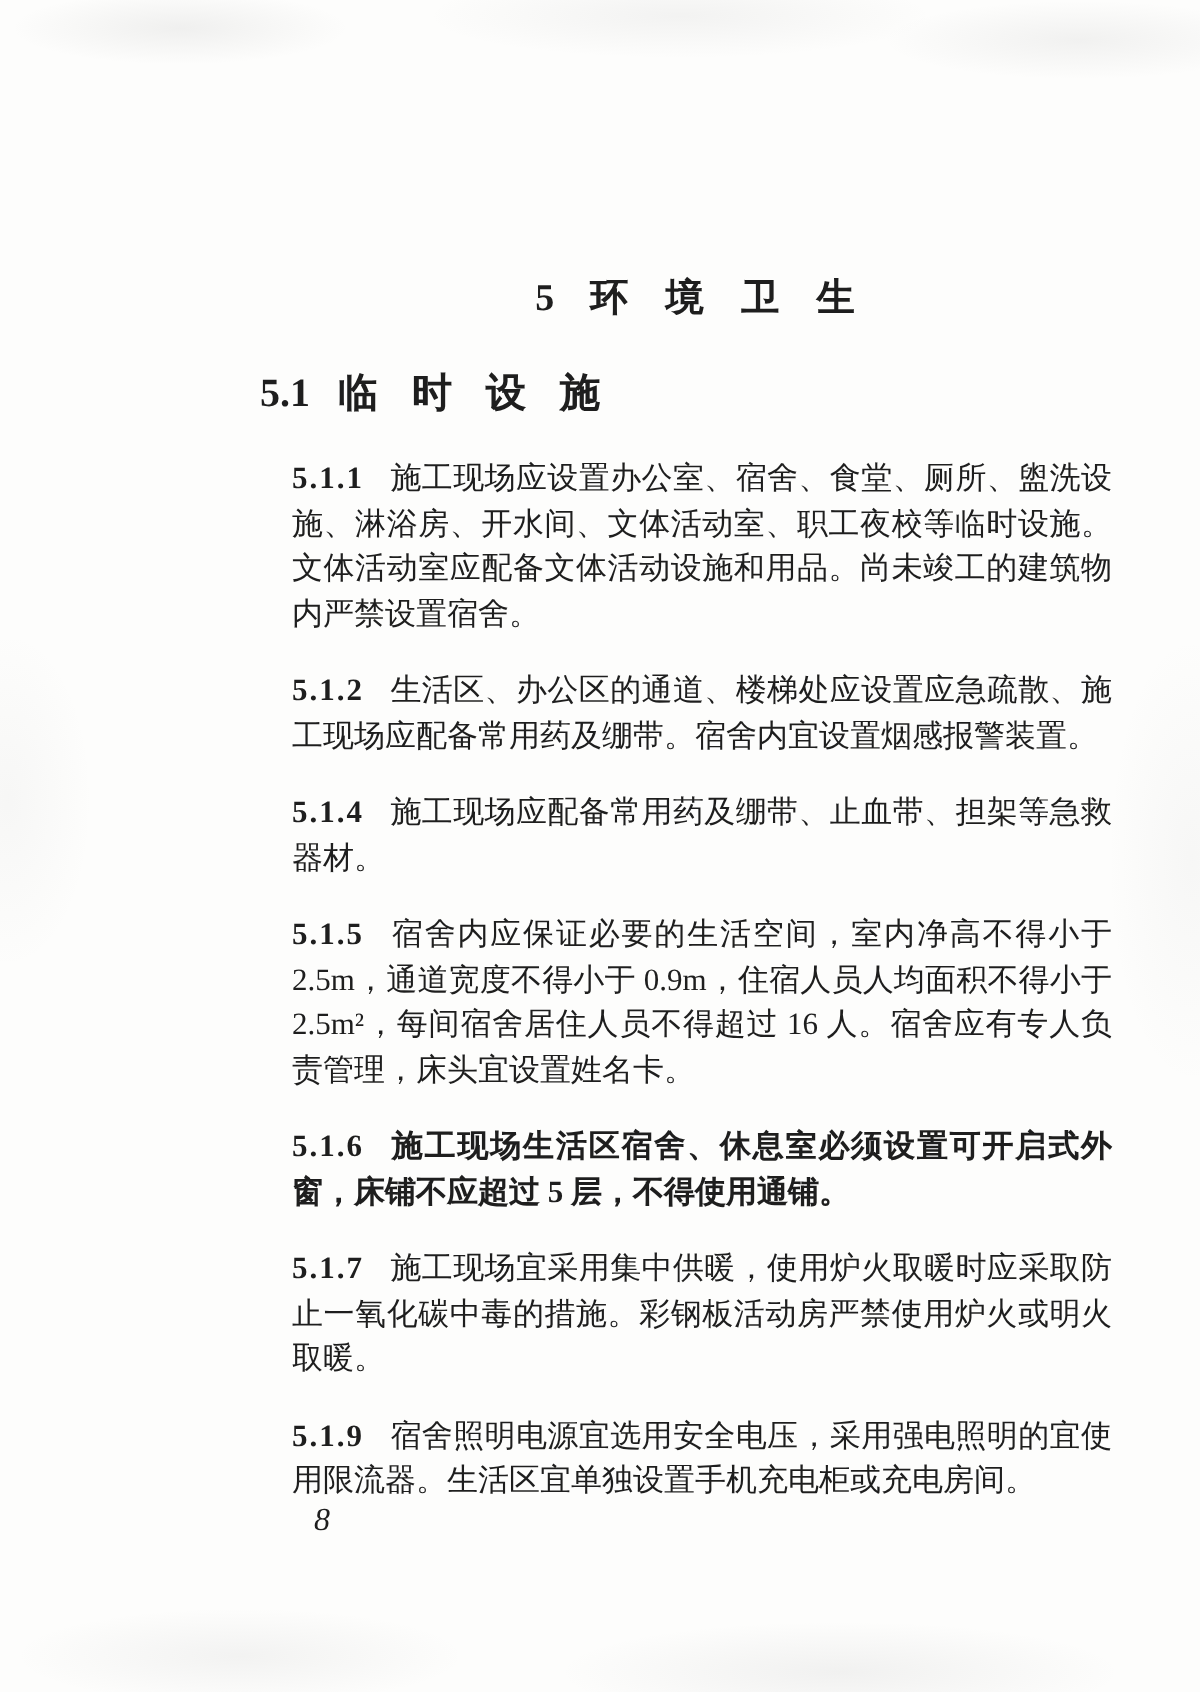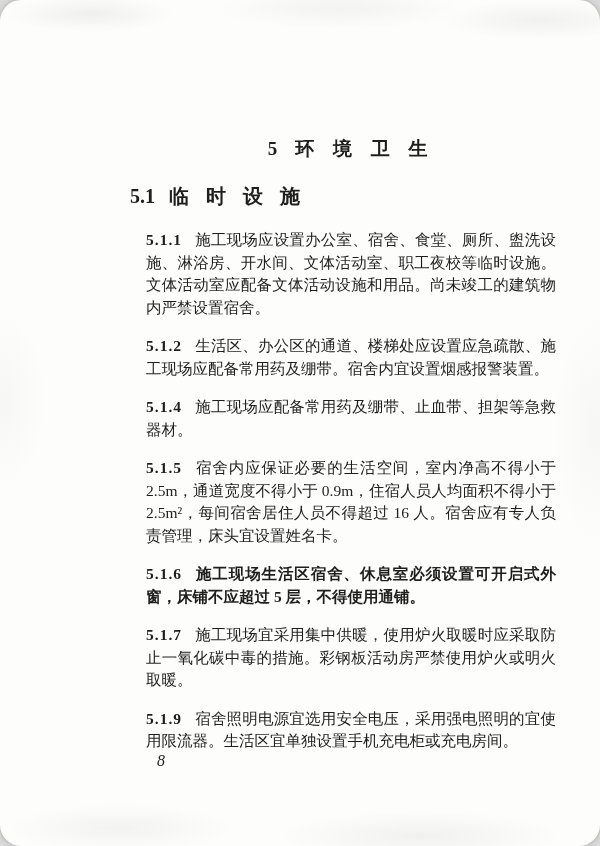--- a/index.html
+++ b/index.html
@@ -5,21 +5,20 @@
   html,body{margin:0;padding:0;background:#d9d9d9;}
   .page{
     position:relative;
     width:600px;height:846px;
     margin:0 auto;
     background:#fdfdfc;
     font-family:"Liberation Serif","DejaVu Serif",serif;
     color:#1e1e1e;
     overflow:hidden;
     box-shadow:0 0 4px rgba(0,0,0,.25);
-    border-radius:21px;
   }
   
   .scan-noise{
     position:absolute;inset:0;pointer-events:none;
     background:
       radial-gradient(120px 26px at 90px 14px, rgba(120,120,120,.10), transparent 70%),
       radial-gradient(180px 30px at 340px 8px,  rgba(120,120,120,.08), transparent 70%),
       radial-gradient(140px 28px at 540px 20px, rgba(120,120,120,.09), transparent 70%),
       radial-gradient(160px 34px at 120px 828px, rgba(120,120,120,.08), transparent 70%),
       radial-gradient(200px 36px at 420px 836px, rgba(120,120,120,.09), transparent 70%),

